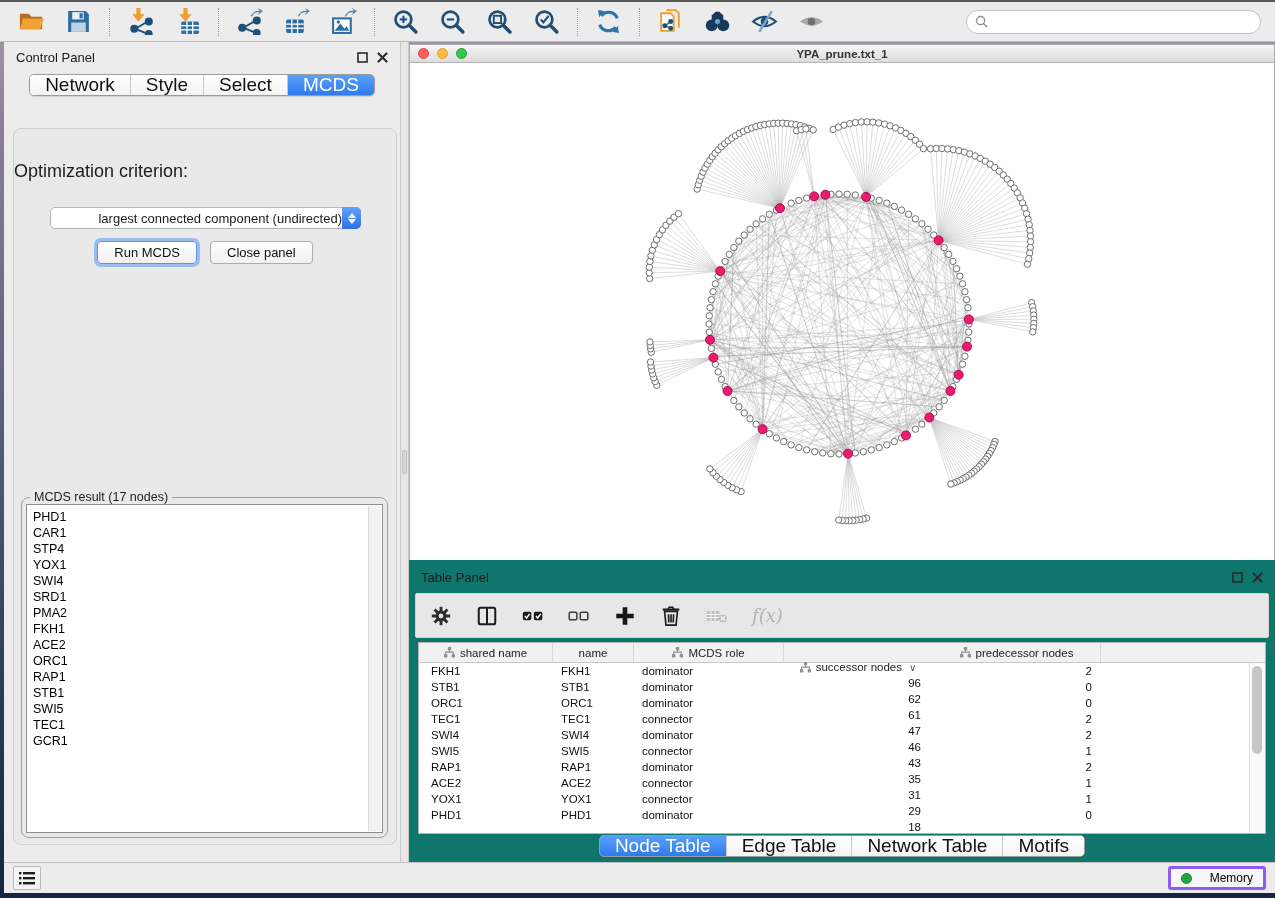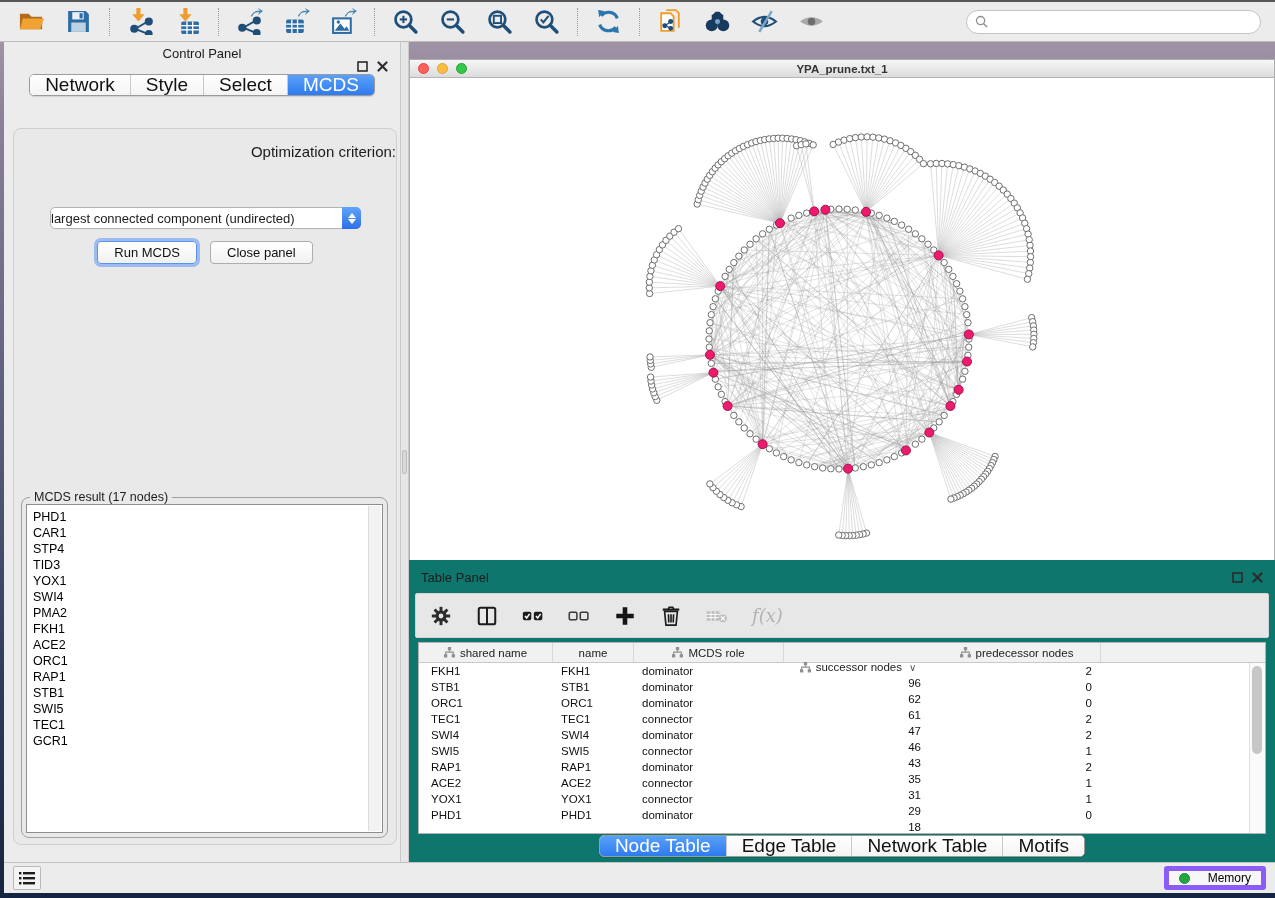--- a/index.html
+++ b/index.html
@@ -16,58 +16,58 @@
   .tb-btn svg{width:27px;height:27px;display:block;}
   .tb-sep{width:1px;height:28px;border-left:1px dotted #9a9a9a;margin:0 7px;}
   .search-wrap{margin-left:auto;margin-right:6px;width:295px;height:24px;border:1px solid #c3c3c3;border-radius:12px;
     background:#fff;display:flex;align-items:center;padding:0 8px;}
   .search-wrap svg{width:13px;height:13px;margin-right:6px;flex:none;}
   .search-wrap input{border:none;outline:none;flex:1;font:12.5px "Liberation Sans",sans-serif;background:transparent;}
   
   .main{position:absolute;left:4px;top:42px;right:0;height:820px;}
   
   .control-panel{position:absolute;left:0;top:0;width:396px;height:100%;background:#ececec;}
-  .cp-head{height:26px;display:flex;align-items:center;padding:4px 12px 0 12px;flex-direction:column;}
+  .cp-head{height:26px;display:flex;align-items:center;padding:4px 12px 0 12px;}
   .cp-title{font-size:13px;color:#1a1a1a;}
   .panel-icons{margin-left:auto;display:flex;align-items:center;gap:9px;}
   .pi-btn{background:none;border:none;cursor:pointer;padding:0;display:flex;}
   .pi-btn svg{width:11px;height:11px;}
   .cp-tabs{display:flex;justify-content:center;margin-top:6px;position:relative;z-index:2;}
   .seg-group{display:inline-flex;border:1px solid #9b9b9b;border-radius:5px;overflow:hidden;background:#fff;
     box-shadow:0 1px 1px rgba(0,0,0,.12);}
   .seg{padding:2px 15px;font-size:19px;background:linear-gradient(#ffffff,#f4f4f4);border-left:1px solid #c9c9c9;
     color:#111;cursor:pointer;line-height:16px;}
   .seg:first-child{border-left:none;}
   .seg.active{background:linear-gradient(#5aa0f8,#2e7bf0);color:#fff;}
   .cp-body{position:absolute;left:9px;right:3px;top:86px;bottom:17px;background:#e9e9e9;
     border:1px solid #cfcfcf;border-radius:8px;}
-  .opt-label{text-align:right;margin-top:14px;font-size:15px;}
+  .opt-label{text-align:left;margin-top:32px;font-size:18px;}
   .select{position:absolute;left:36px;top:78px;width:311px;height:22px;background:#fff;border:1px solid #b3b3b3;
     border-radius:5px;display:flex;align-items:center;cursor:pointer;}
-  .select .sel-text{flex:1;text-align:left;font-size:13px;white-space:nowrap;overflow:hidden;}
+  .select .sel-text{flex:1;text-align:right;font-size:13px;white-space:nowrap;overflow:hidden;}
   .select .stepper{width:19px;height:22px;margin:-1px -1px -1px 0;border-radius:0 5px 5px 0;
     background:linear-gradient(#61a3f9,#2d6fe8);display:flex;flex-direction:column;align-items:center;justify-content:center;gap:1px;flex:none;}
   .btn-row{position:absolute;left:0;right:0;top:112px;display:flex;justify-content:center;gap:13px;}
   .mac-btn{font:13px "Liberation Sans",sans-serif;padding:3px 16px;background:linear-gradient(#ffffff,#f1f1f1);
     border:1px solid #adadad;border-radius:4px;cursor:pointer;color:#111;}
   .mac-btn.focused{border-color:#5a93e8;box-shadow:0 0 0 3px rgba(92,150,246,.55);}
   .groupbox{position:absolute;left:7px;right:8px;top:368px;bottom:6px;border:1px solid #9f9f9f;border-radius:8px;}
   .groupbox legend,.gb-title{position:absolute;top:-8px;left:8px;background:#e9e9e9;padding:0 4px;font-size:12.5px;}
   .mcds-list{position:absolute;left:4px;right:4px;top:6px;bottom:4px;background:#fff;border:1px solid #8e8e8e;overflow:hidden;}
   .mcds-scroll{position:absolute;top:1px;right:1px;bottom:1px;width:13px;background:#f2f2f2;border-left:1px solid #dcdcdc;}
   .mcds-items{position:absolute;left:6px;top:4px;right:20px;}
   .mcds-item{font-size:12.5px;line-height:16px;color:#000;}
   
   .splitter{position:absolute;left:396px;top:0;width:9px;height:100%;background:#e6e6e6;
     border-left:1px solid #c9c9c9;border-right:1px solid #c9c9c9;}
   .splitter .grab{position:absolute;top:408px;left:1px;width:5px;height:24px;background:#d8d8d8;
     border:1px solid #bdbdbd;border-radius:2px;}
   
   .right-area{position:absolute;left:405px;top:0;right:0;height:100%;}
-  .net-window{position:absolute;left:0;top:2px;right:0;height:584px;border:1px solid #adadad;background:#fff;margin-top:15px;}
+  .net-window{position:absolute;left:0;top:2px;right:0;height:584px;border:1px solid #adadad;background:#fff;}
   .net-titlebar{height:18px;background:linear-gradient(#f6f6f6,#dcdcdc);border-bottom:1px solid #b5b5b5;
     display:flex;align-items:center;position:relative;}
   .tl{width:11px;height:11px;border-radius:50%;margin-left:8px;flex:none;cursor:pointer;}
   .tl.red{background:#ff605c;border:1px solid #e2443f;}
   .tl.yellow{background:#fdbc40;border:1px solid #dfa131;}
   .tl.green{background:#34c749;border:1px solid #24a135;}
   .net-title{position:absolute;left:0;right:0;text-align:center;font-size:11.5px;font-weight:bold;color:#333;}
   .net-canvas{position:absolute;left:0;top:18px;right:0;bottom:0;background:#fff;overflow:hidden;}
   .net-canvas svg{display:block;}
   
@@ -93,21 +93,21 @@
   .tcell.c0{padding-left:12px;} .tcell.c1{padding-left:8px;} .tcell.c2{padding-left:8px;}
   .tcell.num{text-align:right;} .tcell.c3{padding-right:12px;} .tcell.c4{padding-right:9px;}
   .vscroll{position:absolute;top:20px;right:0;bottom:0;width:16px;background:#fafafa;border-left:1px solid #dedede;}
   .vthumb{position:absolute;top:3px;left:2px;width:10px;height:88px;background:#c6c6c6;border-radius:5px;}
   .tp-tabs{position:absolute;left:0;right:0;top:275px;display:flex;justify-content:center;}
   
   .status-bar{position:absolute;left:4px;right:0;bottom:5px;height:31px;background:#ececec;border-top:1px solid #c2c2c2;
     display:flex;align-items:center;padding:0 9px;}
   .sb-btn{width:28px;height:24px;background:#f4f4f4;border:1px solid #b9b9b9;border-radius:2px;cursor:pointer;
     display:flex;align-items:center;justify-content:center;}
-  .memory-btn{margin-left:auto;height:24px;background:#f7f7f7;border:5px solid #8b5cf6;border-radius:3px;cursor:pointer;
+  .memory-btn{margin-left:auto;height:24px;background:#f7f7f7;border:3px solid #8b5cf6;border-radius:3px;cursor:pointer;
     display:flex;align-items:center;gap:18px;padding:0 10px;font:12px "Liberation Sans",sans-serif;}
   .mem-dot{width:11px;height:11px;border-radius:50%;background:#21a73f;border:1px solid #188a31;}
   
   .chord{stroke:#9a9a9a;stroke-opacity:.40;stroke-width:.7;}
   .fanline{stroke:#b0b0b0;stroke-opacity:.72;stroke-width:.6;}
   .rnode{fill:#ffffff;stroke:#6f6f6f;stroke-width:1;}
   .hnode{fill:#ed1a6d;stroke:#a80e4e;stroke-width:1;}
 </style>
 </head>
 <body>
@@ -324,23 +324,23 @@
         <button class="mac-btn focused">Run MCDS</button>
         <button class="mac-btn">Close panel</button>
       </div>
       <div class="groupbox">
         <span class="gb-title">MCDS result (17 nodes)</span>
         <div class="mcds-list">
           <div class="mcds-items">
               <div class="mcds-item">PHD1</div>
               <div class="mcds-item">CAR1</div>
               <div class="mcds-item">STP4</div>
-              <div class="mcds-item">TID3</div>
               <div class="mcds-item">YOX1</div>
               <div class="mcds-item">SWI4</div>
+              <div class="mcds-item">SRD1</div>
               <div class="mcds-item">PMA2</div>
               <div class="mcds-item">FKH1</div>
               <div class="mcds-item">ACE2</div>
               <div class="mcds-item">ORC1</div>
               <div class="mcds-item">RAP1</div>
               <div class="mcds-item">STB1</div>
               <div class="mcds-item">SWI5</div>
               <div class="mcds-item">TEC1</div>
               <div class="mcds-item">GCR1</div>
             </div>

